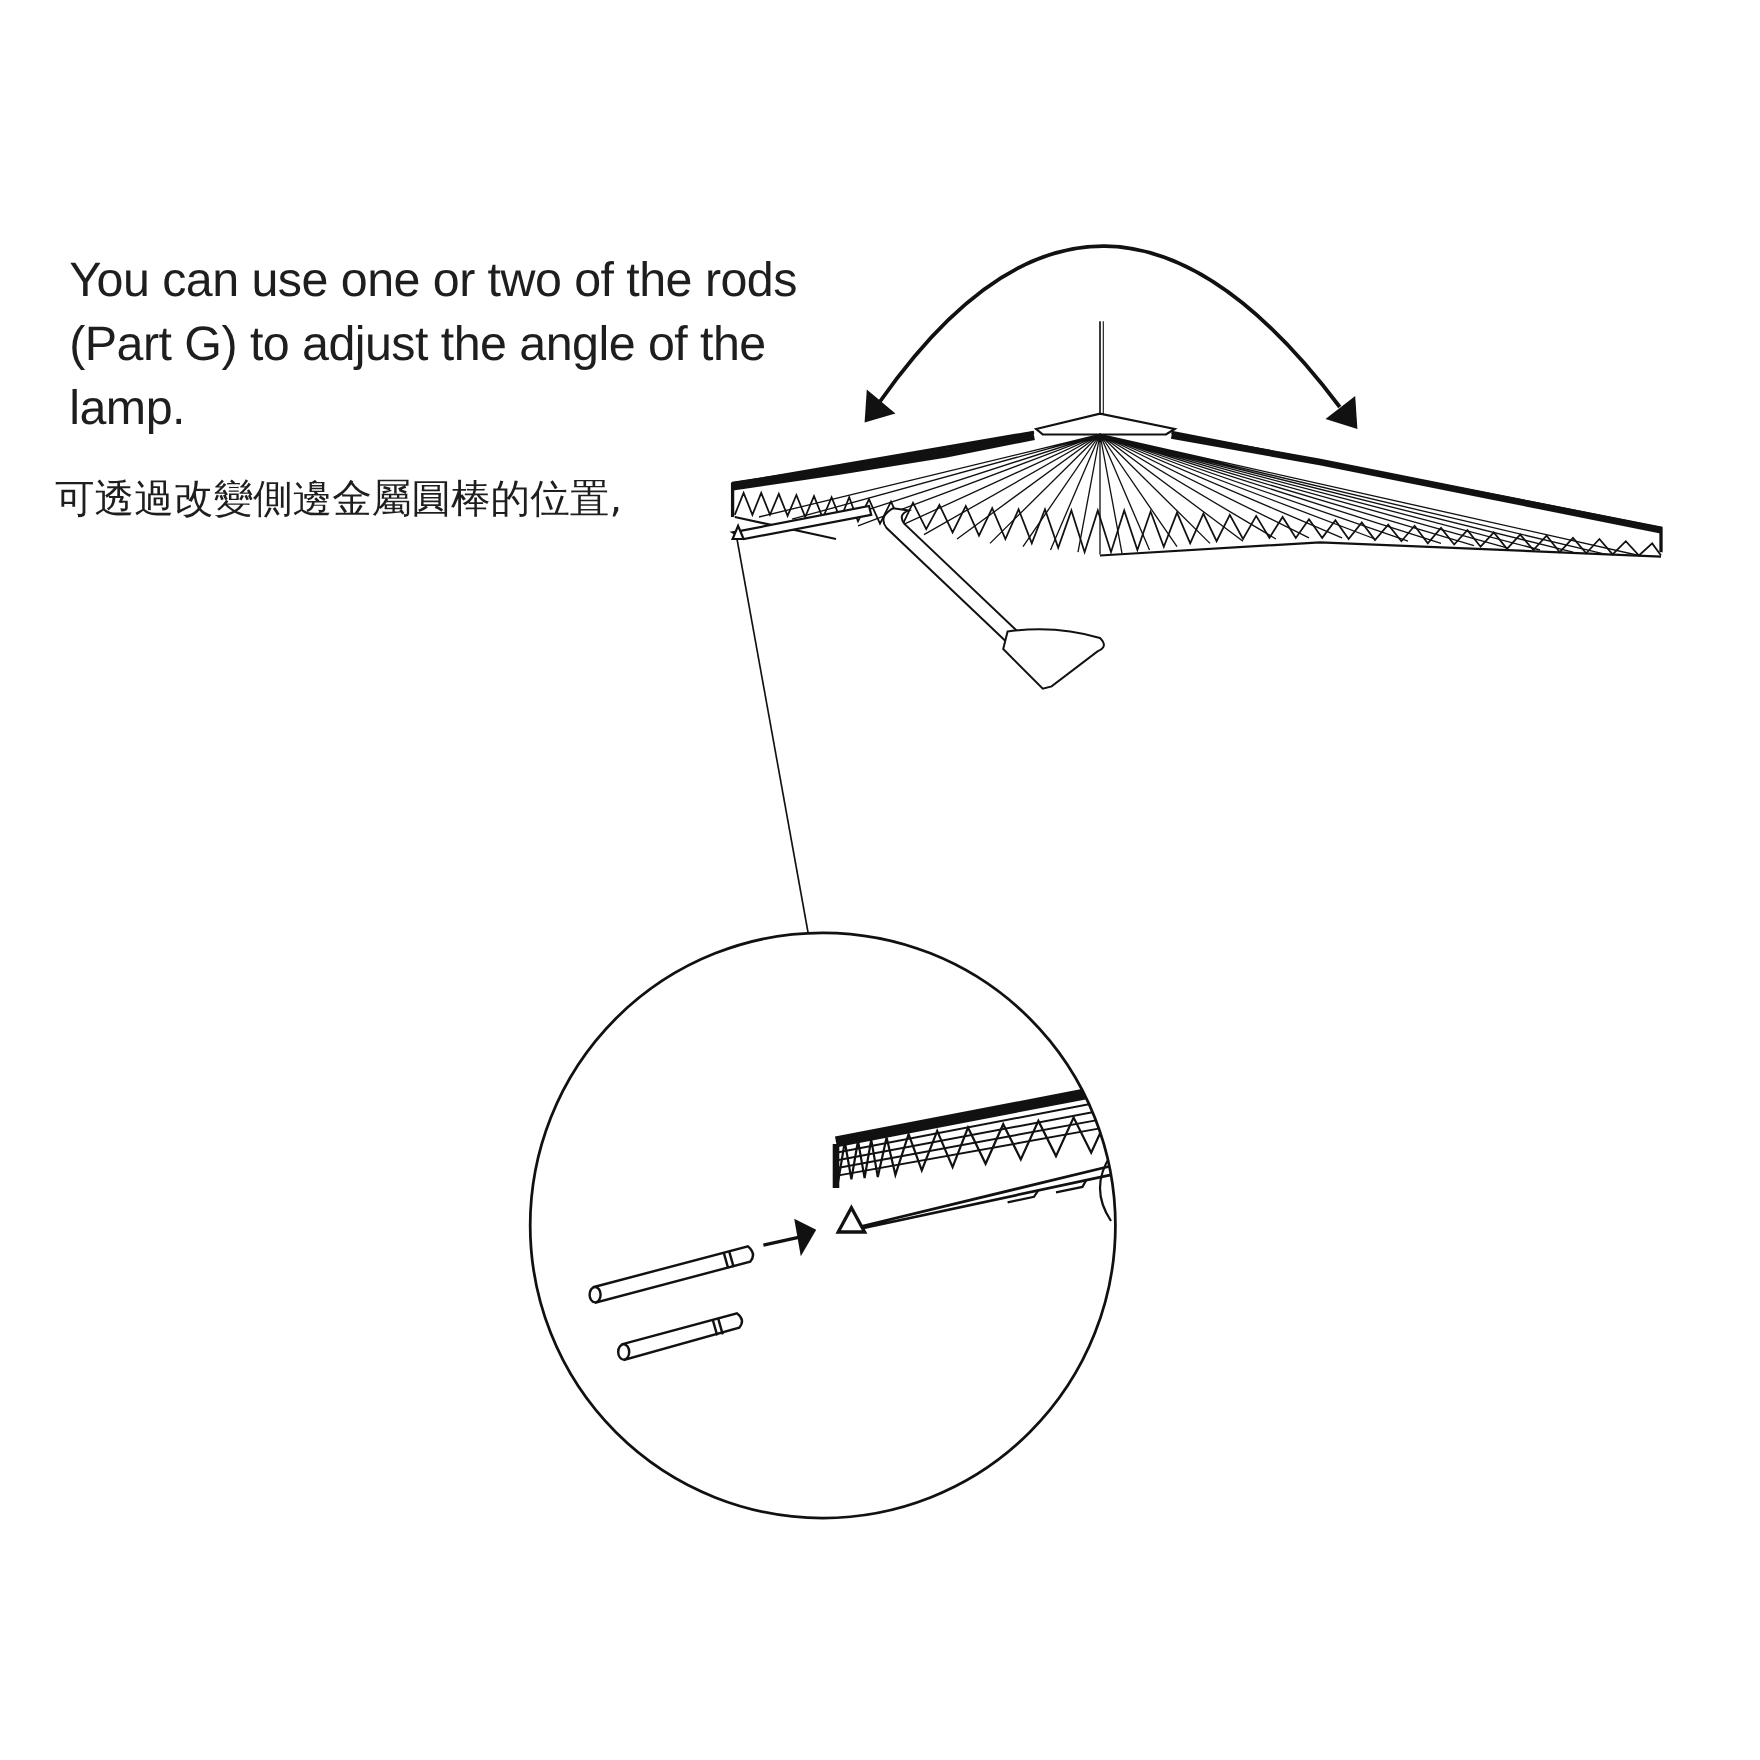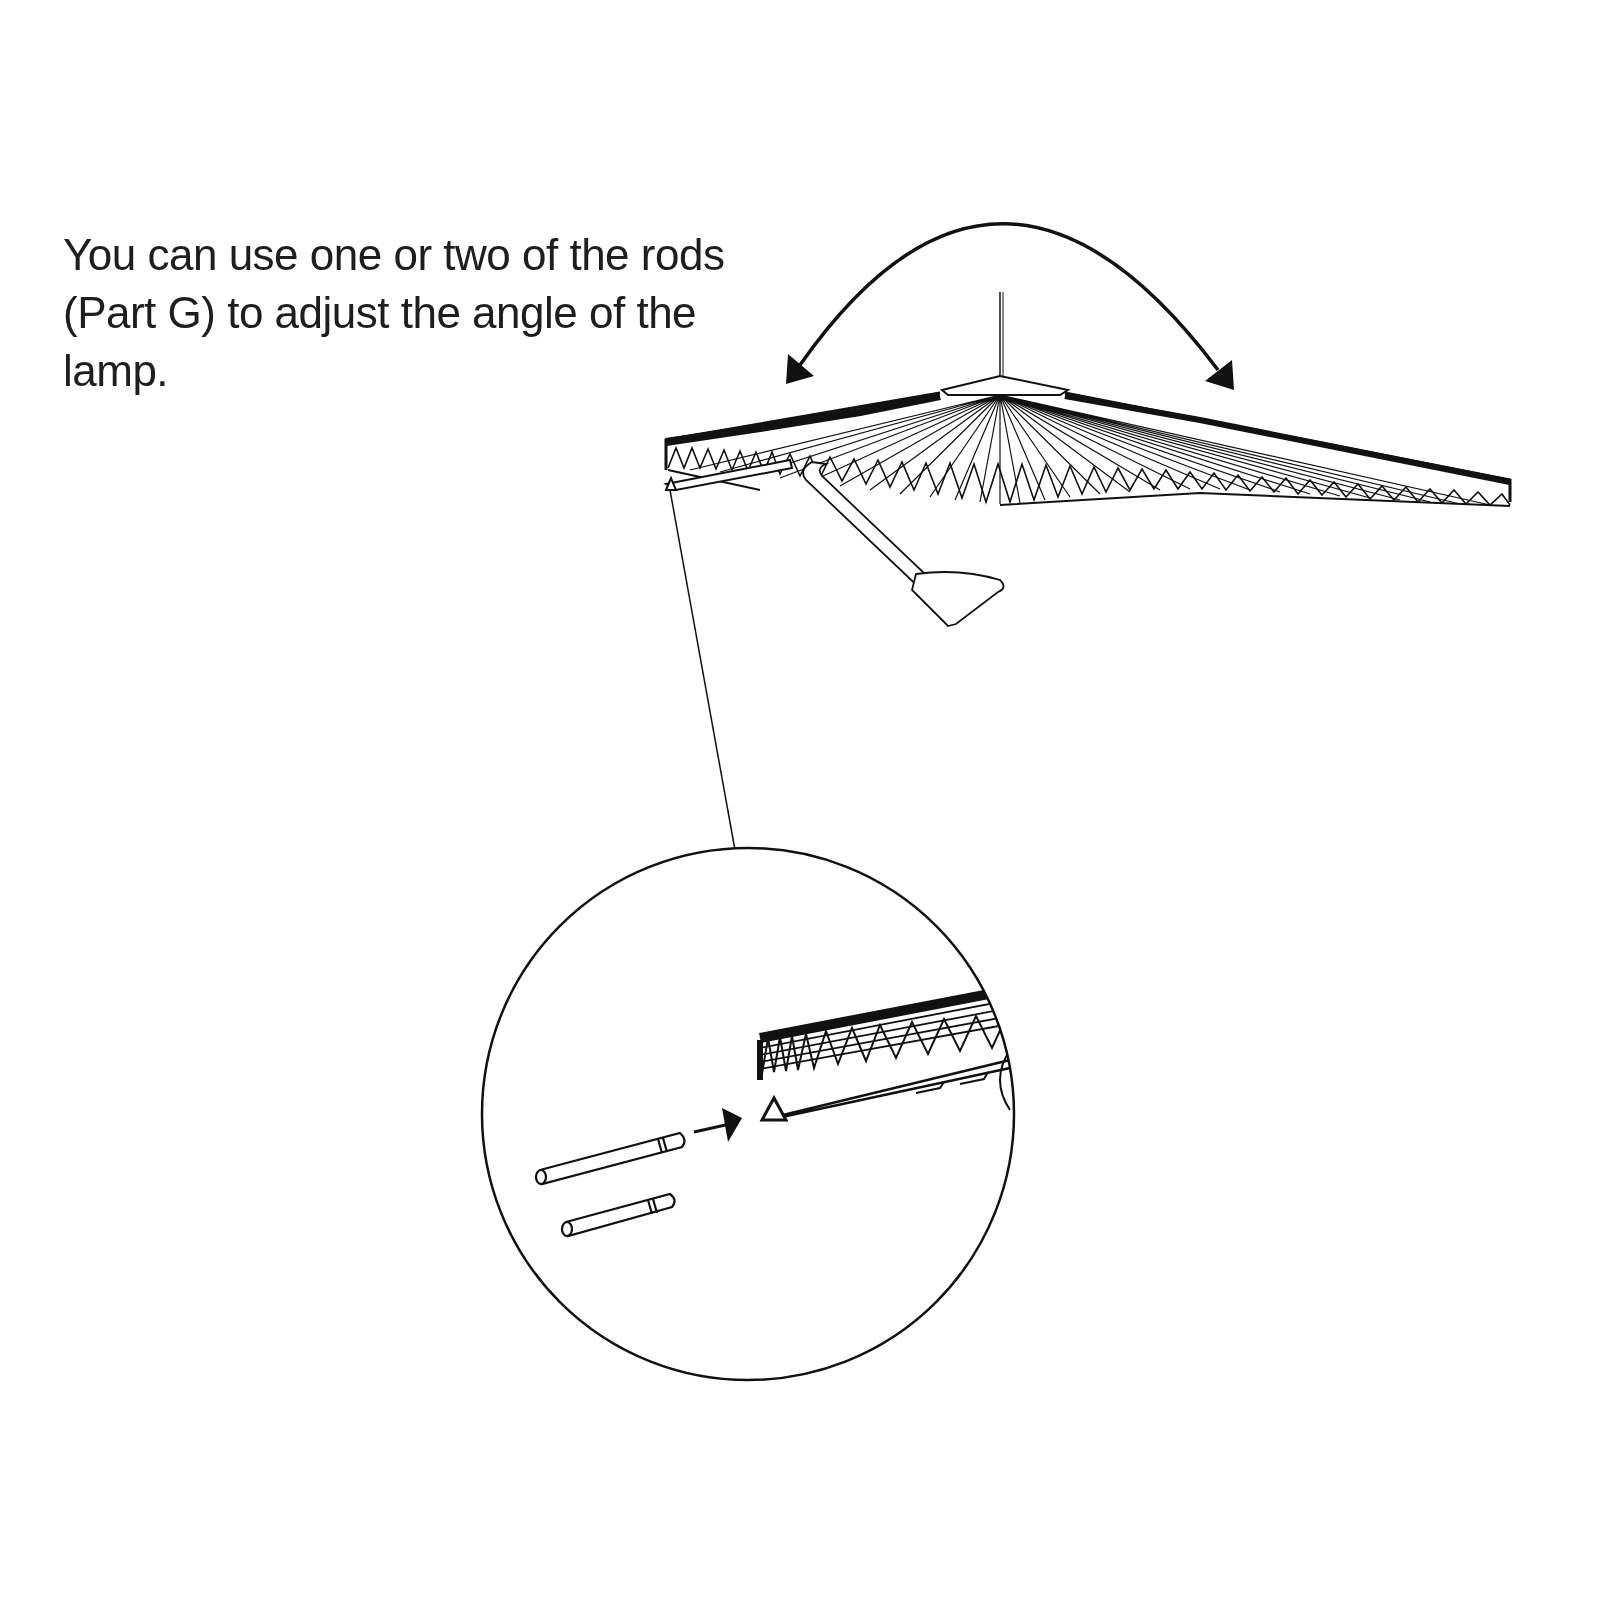--- a/index.html
+++ b/index.html
@@ -12,20 +12,21 @@
               font-size: 36px; line-height: 56px; color: #1e1e1e;
               font-family: "DejaVu Sans", sans-serif; }
   .instr-zh div { white-space: nowrap; }
   svg.art { position: absolute; left: 0; top: 0; }
 </style>
 </head>
 <body>
 
 <div class="instr-en">You can use one or two of the rods (Part G) to adjust the angle of the lamp.</div>
 <div class="instr-zh">
+  <div>可透過改變側邊金屬圓棒的位置,</div>
 </div>
 
 <svg class="art" width="1600" height="1600" viewBox="0 0 1600 1600">
   <defs>
     <marker id="ah" viewBox="0 0 10 10" refX="5" refY="5" markerWidth="9" markerHeight="9" orient="auto-start-reverse">
       <path d="M0,0 L10,5 L0,10 z" fill="#111"></path>
     </marker>
   </defs>
 
   <g>

